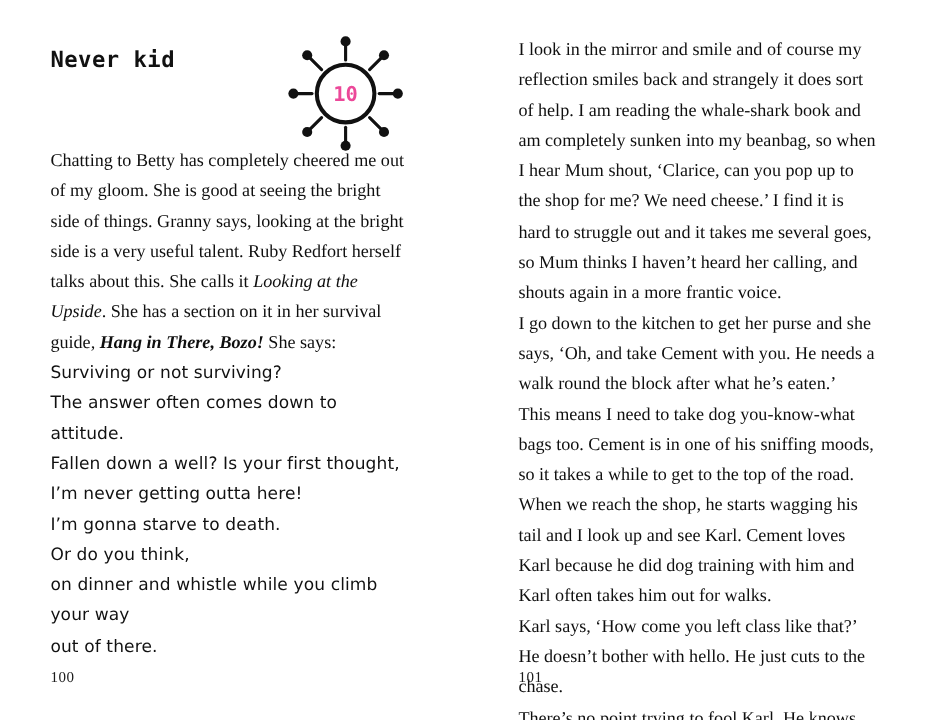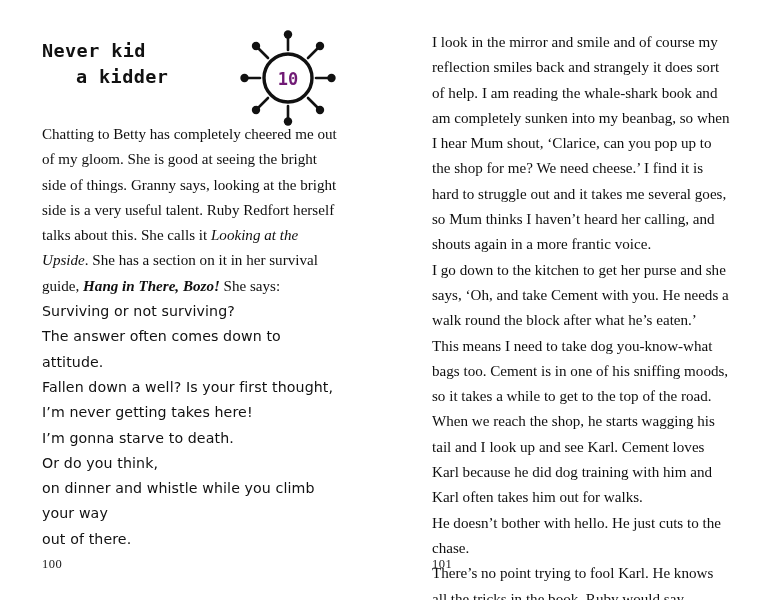--- a/index.html
+++ b/index.html
@@ -64,21 +64,21 @@
     position: absolute;
     left: 0; top: 0;
     width: 96px;
     height: 96px;
     display: flex;
     align-items: center;
     justify-content: center;
     font-family: "DejaVu Sans Mono", monospace;
     font-weight: bold;
     font-size: 17px;
-    color: #701a75;
+    color: #ec4899;
     padding-top: 2px;
     box-sizing: border-box;
     text-align: right;
   }
 
   
   .body-text {
     font-family: "Liberation Serif", serif;
     font-size: 15.1px;
     line-height: 25.3px;
@@ -114,21 +114,20 @@
 <body>
 
 <div class="page">
   <div class="spread">
 
     <div class="col col-left">
 
       <div class="chapter-head">
         <div class="chapter-title">
           <span>Never kid</span>
-          <span class="line2">a kidder</span>
         </div>
 
         <div class="chapter-badge">
           <svg width="96" height="96" viewBox="0 0 96 96" aria-hidden="true">
             <g stroke="#111" stroke-width="2.6" stroke-linecap="round" fill="none">
               <line x1="48" y1="6" x2="48" y2="20"></line>
               <line x1="48" y1="76" x2="48" y2="90"></line>
               <line x1="6" y1="48" x2="20" y2="48"></line>
               <line x1="76" y1="48" x2="90" y2="48"></line>
               <line x1="18" y1="18" x2="28" y2="28"></line>
@@ -152,35 +151,36 @@
         </div>
       </div>
 
       <div class="body-text">
         <p><span>Chatting to Betty has completely cheered me out of my gloom. She is good at seeing the bright side of things. Granny says, looking at the bright side is a very useful talent. Ruby Redfort herself talks about this. She calls it </span><span class="ital">Looking at the Upside</span><span>. She has a section on it in her survival guide, </span><span class="bold-ital">Hang in There, Bozo!</span><span> She says:</span></p>
 
         <div class="handwrite">
           <p>Surviving or not surviving?</p>
           <p>The answer often comes down to attitude.</p>
           <p>Fallen down a well? Is your first thought,</p>
-          <p>I’m never getting takes here!</p>
+          <p>I’m never getting outta here!</p>
           <p>I’m gonna starve to death.</p>
           <p>Or do you think,</p>
           <p>on dinner and whistle while you climb your way</p>
           <p>out of there.</p>
         </div>
 
       </div>
     </div>
 
     <div class="col col-right">
       <div class="body-text">
         <p>I look in the mirror and smile and of course my reflection smiles back and strangely it does sort of help. I am reading the whale-shark book and am completely sunken into my beanbag, so when I hear Mum shout, ‘Clarice, can you pop up to the shop for me? We need cheese.’ I find it is hard to struggle out and it takes me several goes, so Mum thinks I haven’t heard her calling, and shouts again in a more frantic voice.</p>
         <p>I go down to the kitchen to get her purse and she says, ‘Oh, and take Cement with you. He needs a walk round the block after what he’s eaten.’</p>
         <p>This means I need to take dog you-know-what bags too. Cement is in one of his sniffing moods, so it takes a while to get to the top of the road. When we reach the shop, he starts wagging his tail and I look up and see Karl. Cement loves Karl because he did dog training with him and Karl often takes him out for walks.</p>
+        <p>Karl says, ‘How come you left class like that?’</p>
         <p>He doesn’t bother with hello. He just cuts to the chase.</p>
         <p><span>There’s no point trying to fool Karl. He knows all the tricks in the book. Ruby would say, </span></p>
 
       </div>
     </div>
 
     <div class="folio folio-left">100</div>
     <div class="folio folio-right">101</div>
 
   </div>

